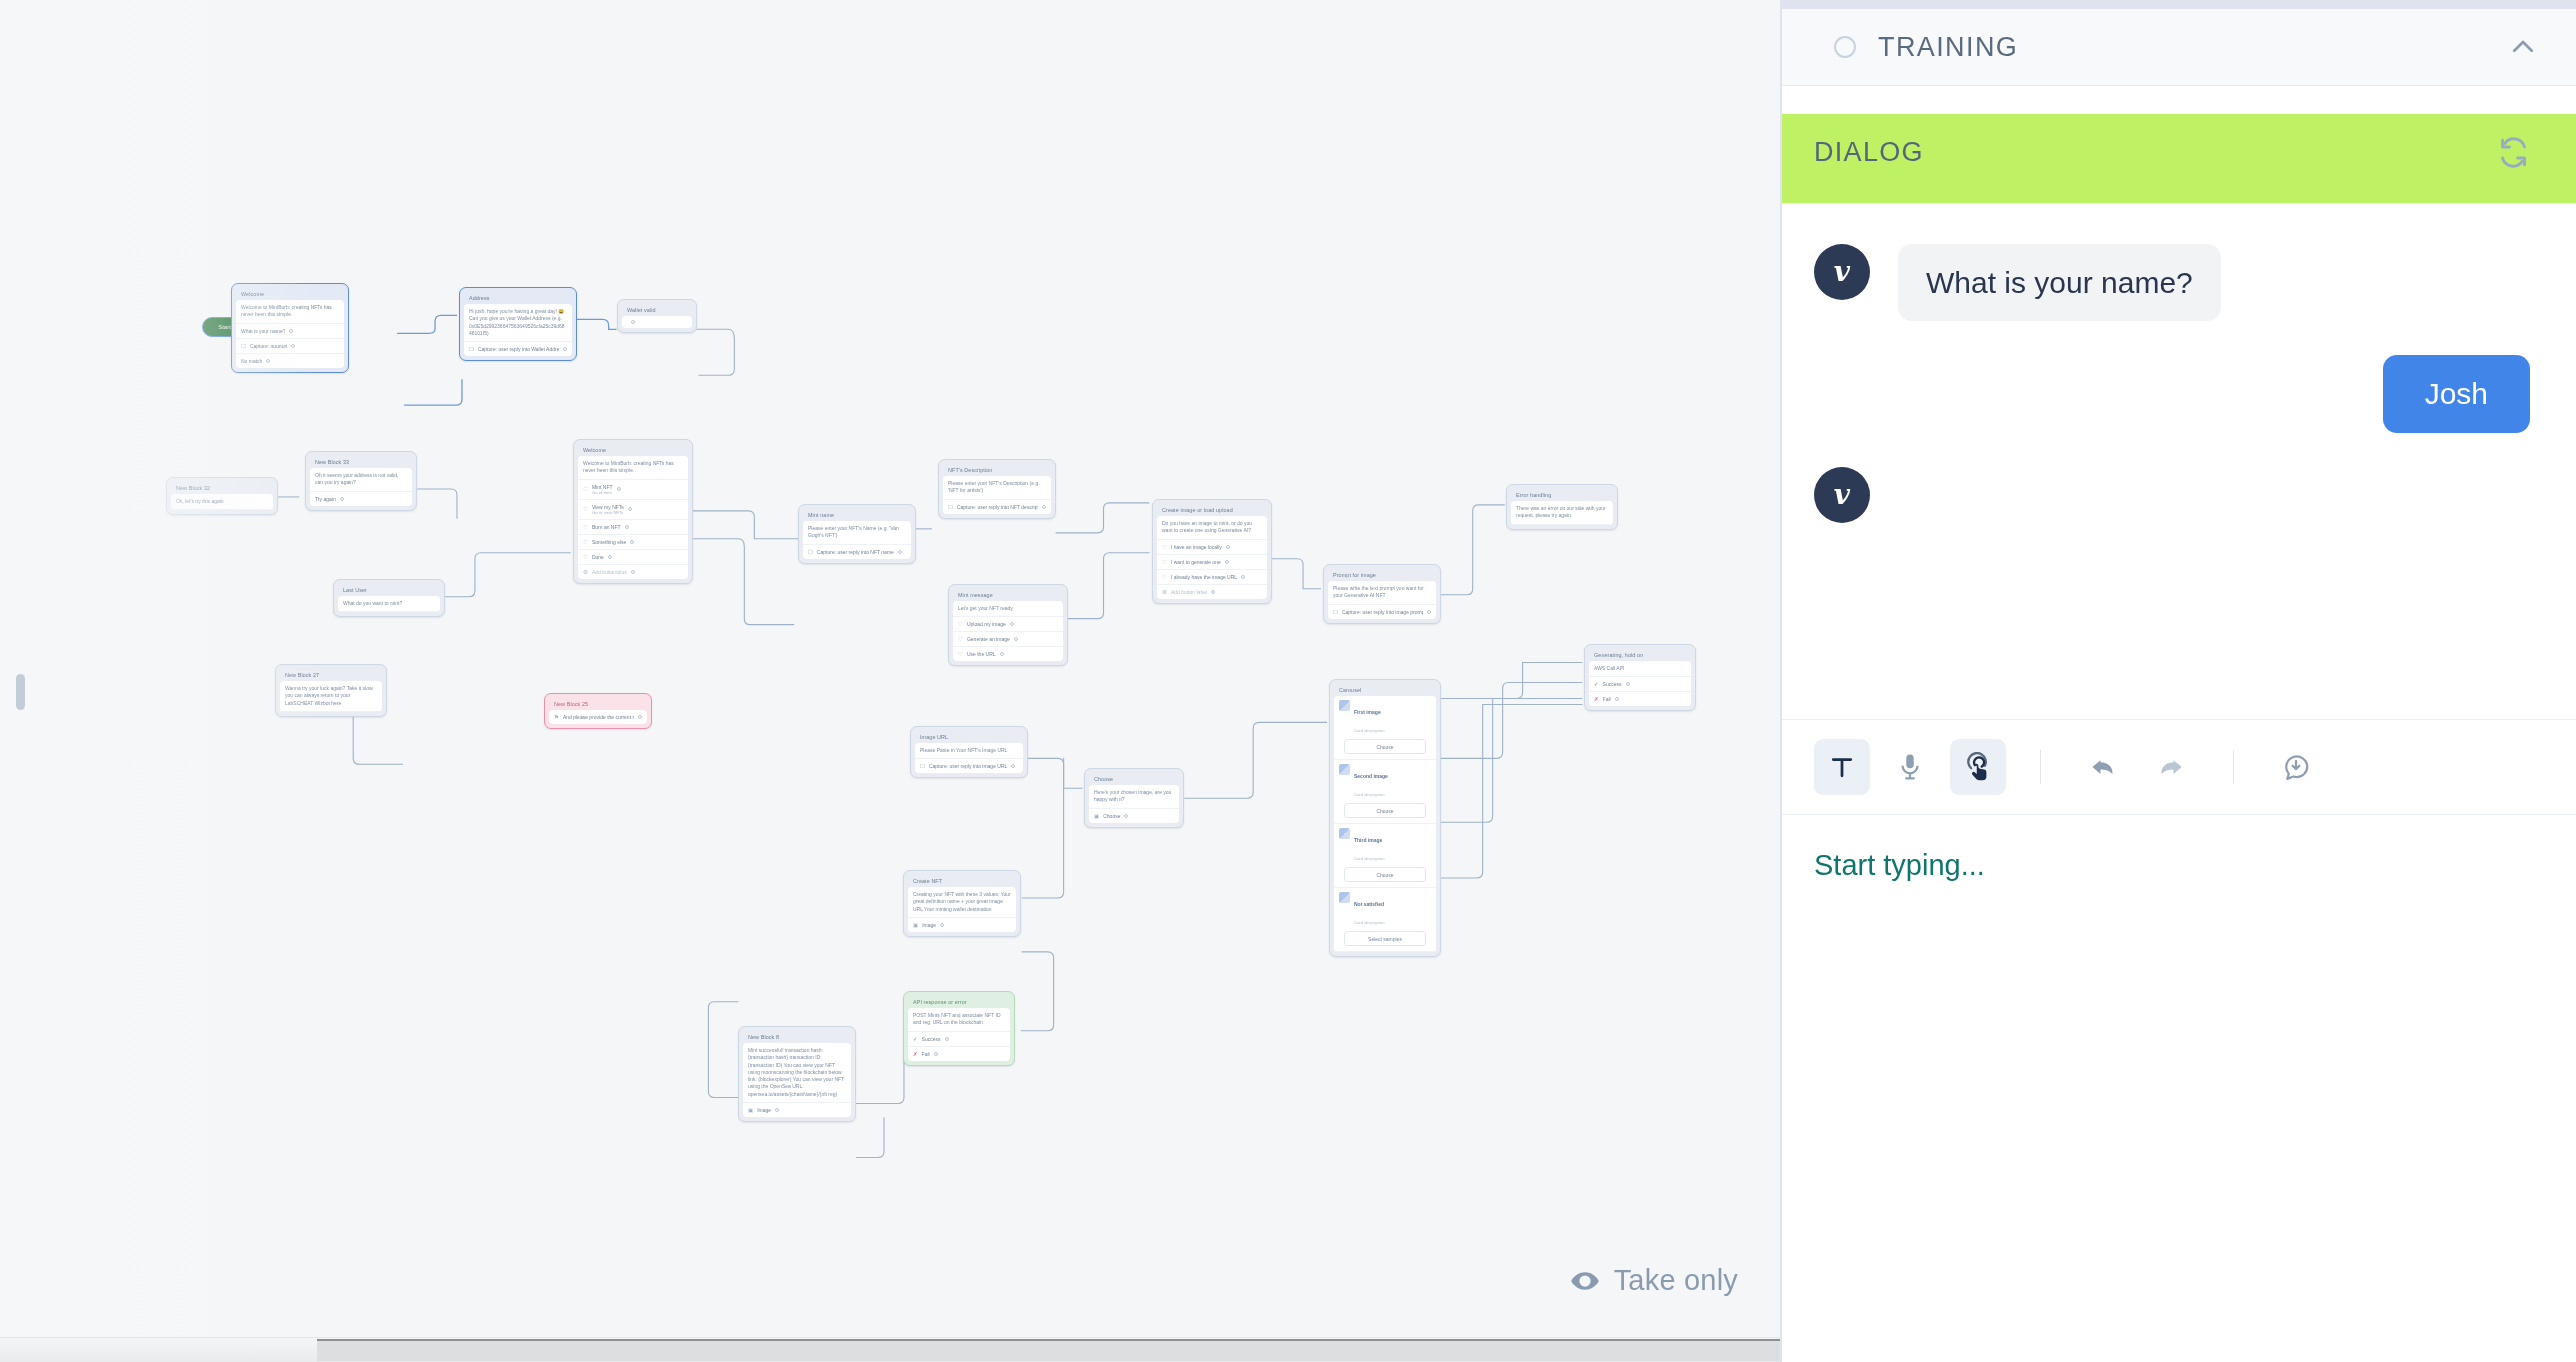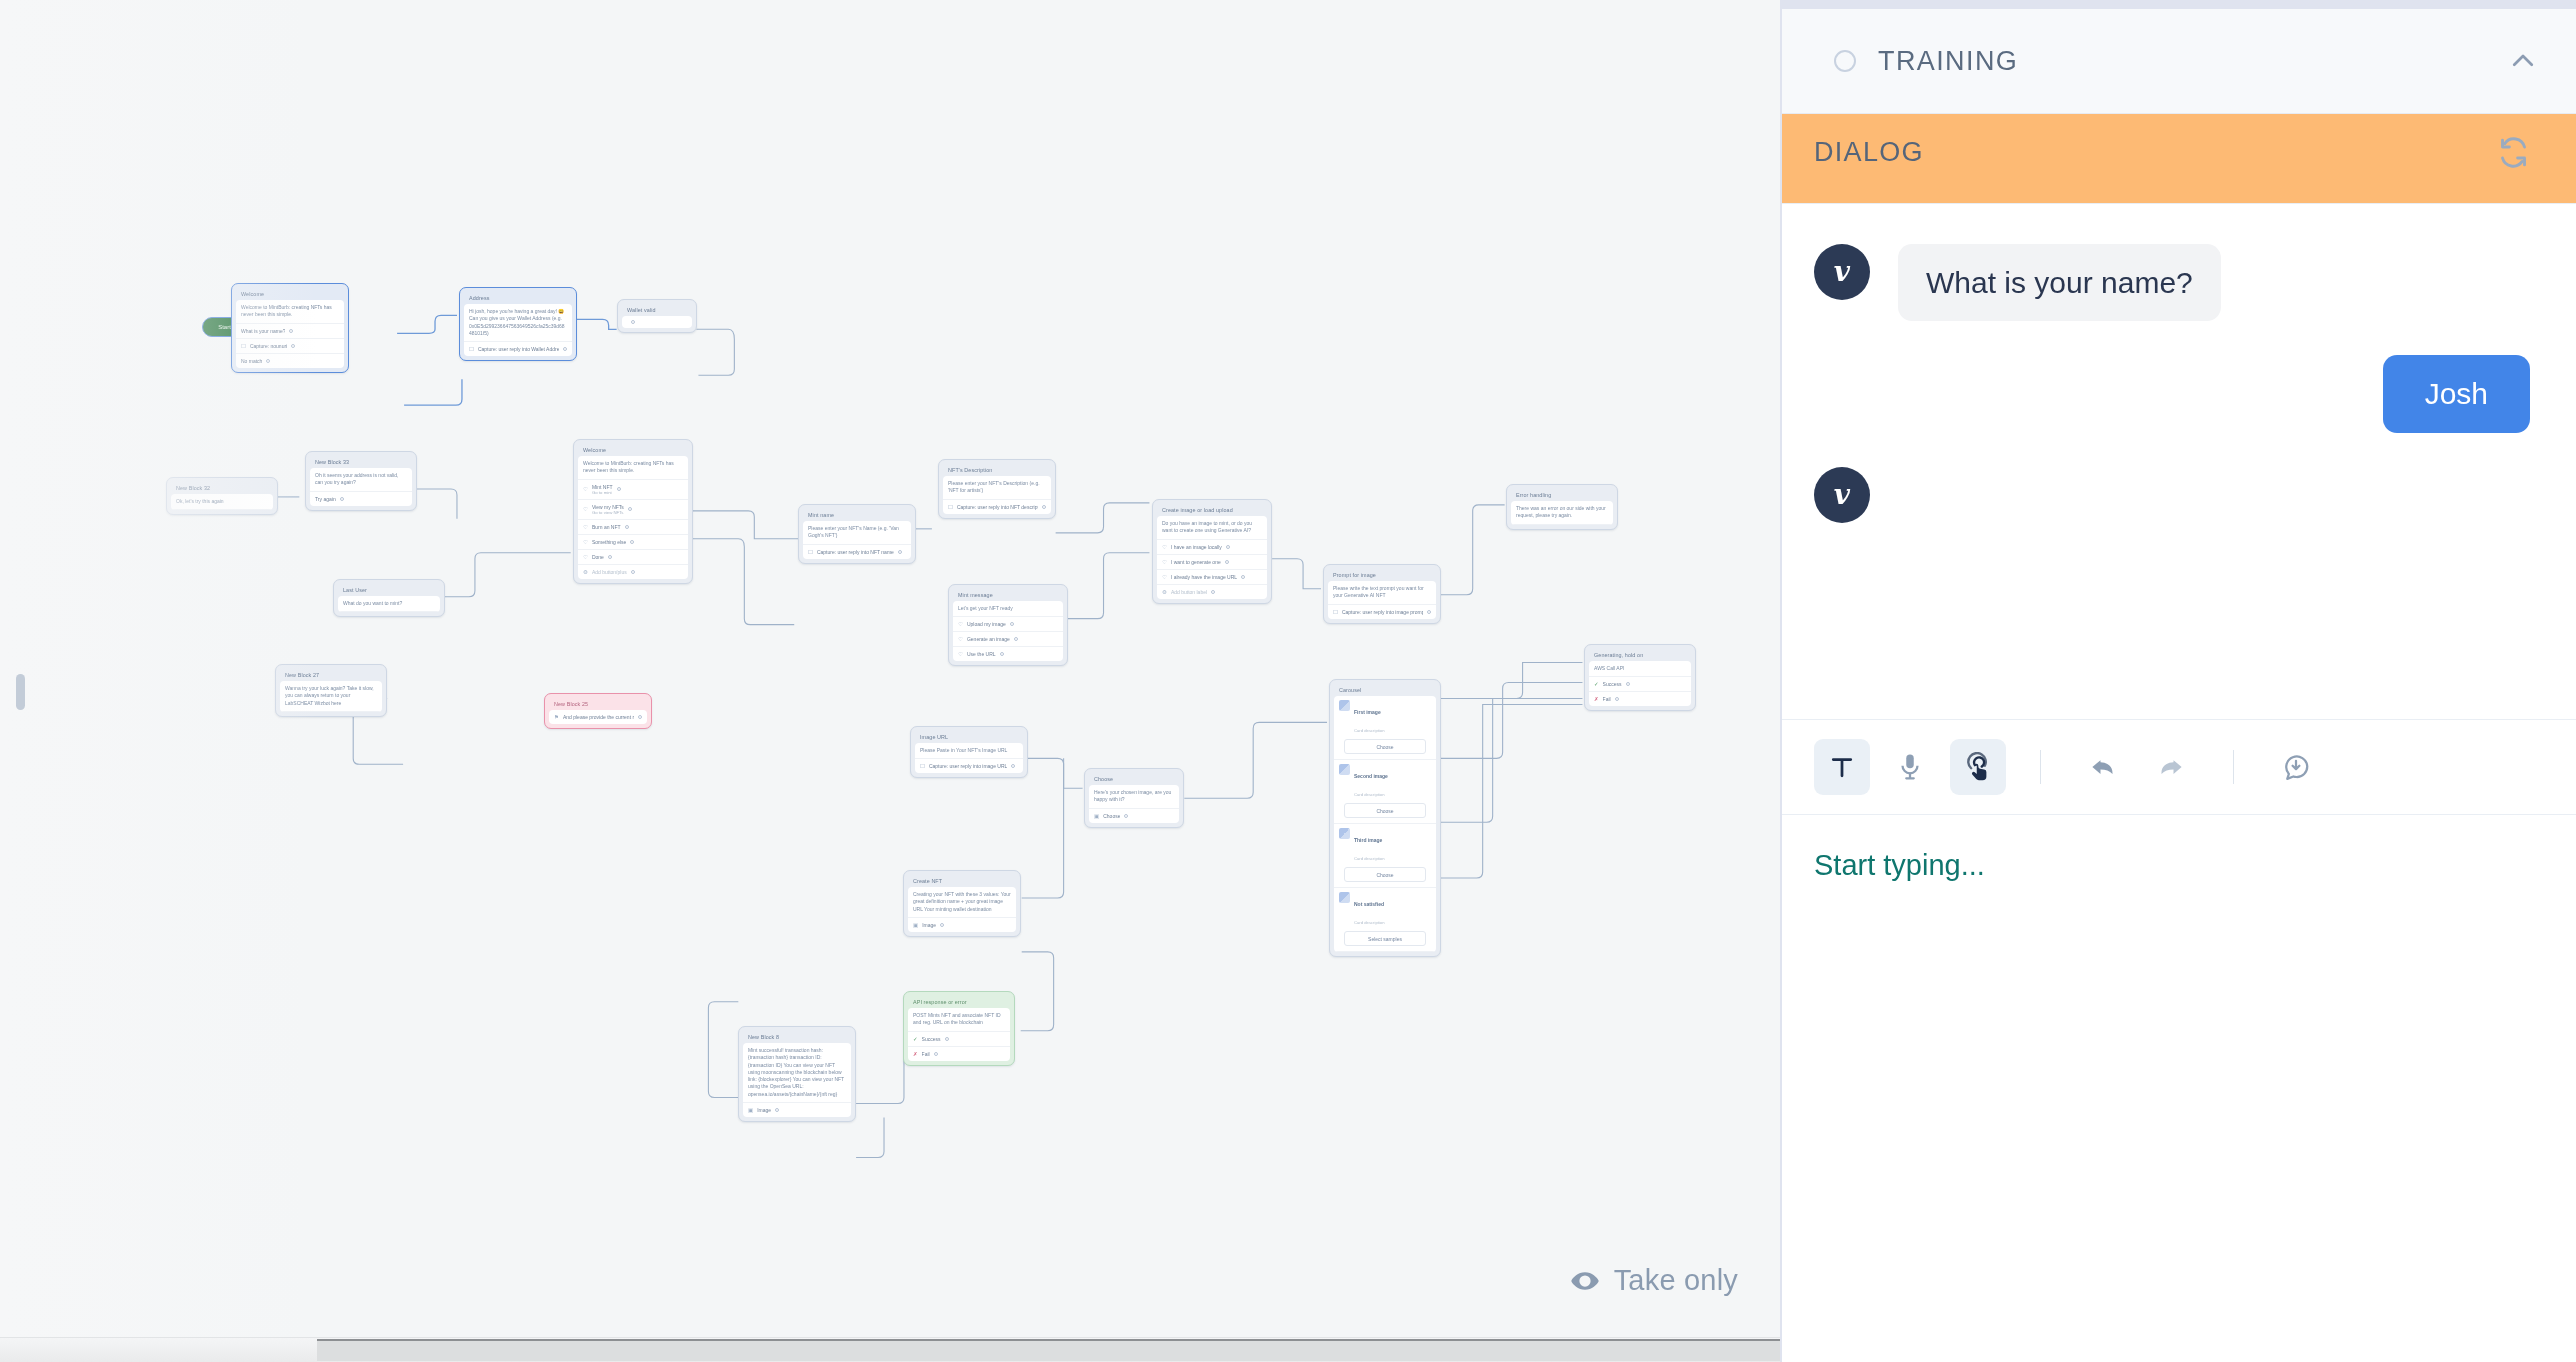--- a/index.html
+++ b/index.html
@@ -131,21 +131,21 @@
   .wires { position:absolute; inset:0; width:1782px; height:1363px; }
   .wires path { fill:none; stroke:#9fb2c9; stroke-width:1.1px; }
   .wires path.blue { stroke:#6e9ad8; stroke-width:1.3px; }
 
   
   .panel { position: relative; width: 794px; height: 1363px; background:#fff; }
   .panel-top {
     height: 9px; background:#dfe3ef;
   }
   .panel-head {
-    height: 105px; background:#f7f9fb;
+    height: 77px; background:#f7f9fb;
     display:flex; align-items:center; padding: 0 38px 0 52px;
     border-bottom: 1px solid #e7ebf2;
   }
   .ring {
     width: 22px; height: 22px; border-radius: 50%;
     border: 2px solid #c8d2e0; flex:none; margin-right: 22px;
   }
   .panel-title {
     font-size: 27px; color:#5a6b80; letter-spacing: 1.4px;
     flex:1;
@@ -157,21 +157,21 @@
     background:#fff;
     border-top-left-radius: 18px;
     border-top-right-radius: 0;
     display:flex; flex-direction:column;
   }
   .dialog-head {
     height: 90px; min-height:90px;
     display:flex; align-items:center; justify-content:space-between;
     padding: 0 46px 12px 32px;
     border-bottom: 1px solid #e9eef4;
-    background:#fdba74; position:relative; z-index:3;
+    background:#bef264; position:relative; z-index:3;
   }
   .dialog-label { font-size:27px; color:#55657a; letter-spacing:1.3px; }
   .refresh-ic { width:33px; height:33px; color:#9aabc0; cursor:pointer; }
 
   
   .msgs {
     flex: 1; overflow: hidden; position: relative;
     padding: 0 46px 0 32px;
   }
   .msgs-inner { position:absolute; left:32px; right:46px; top:-46px; }

